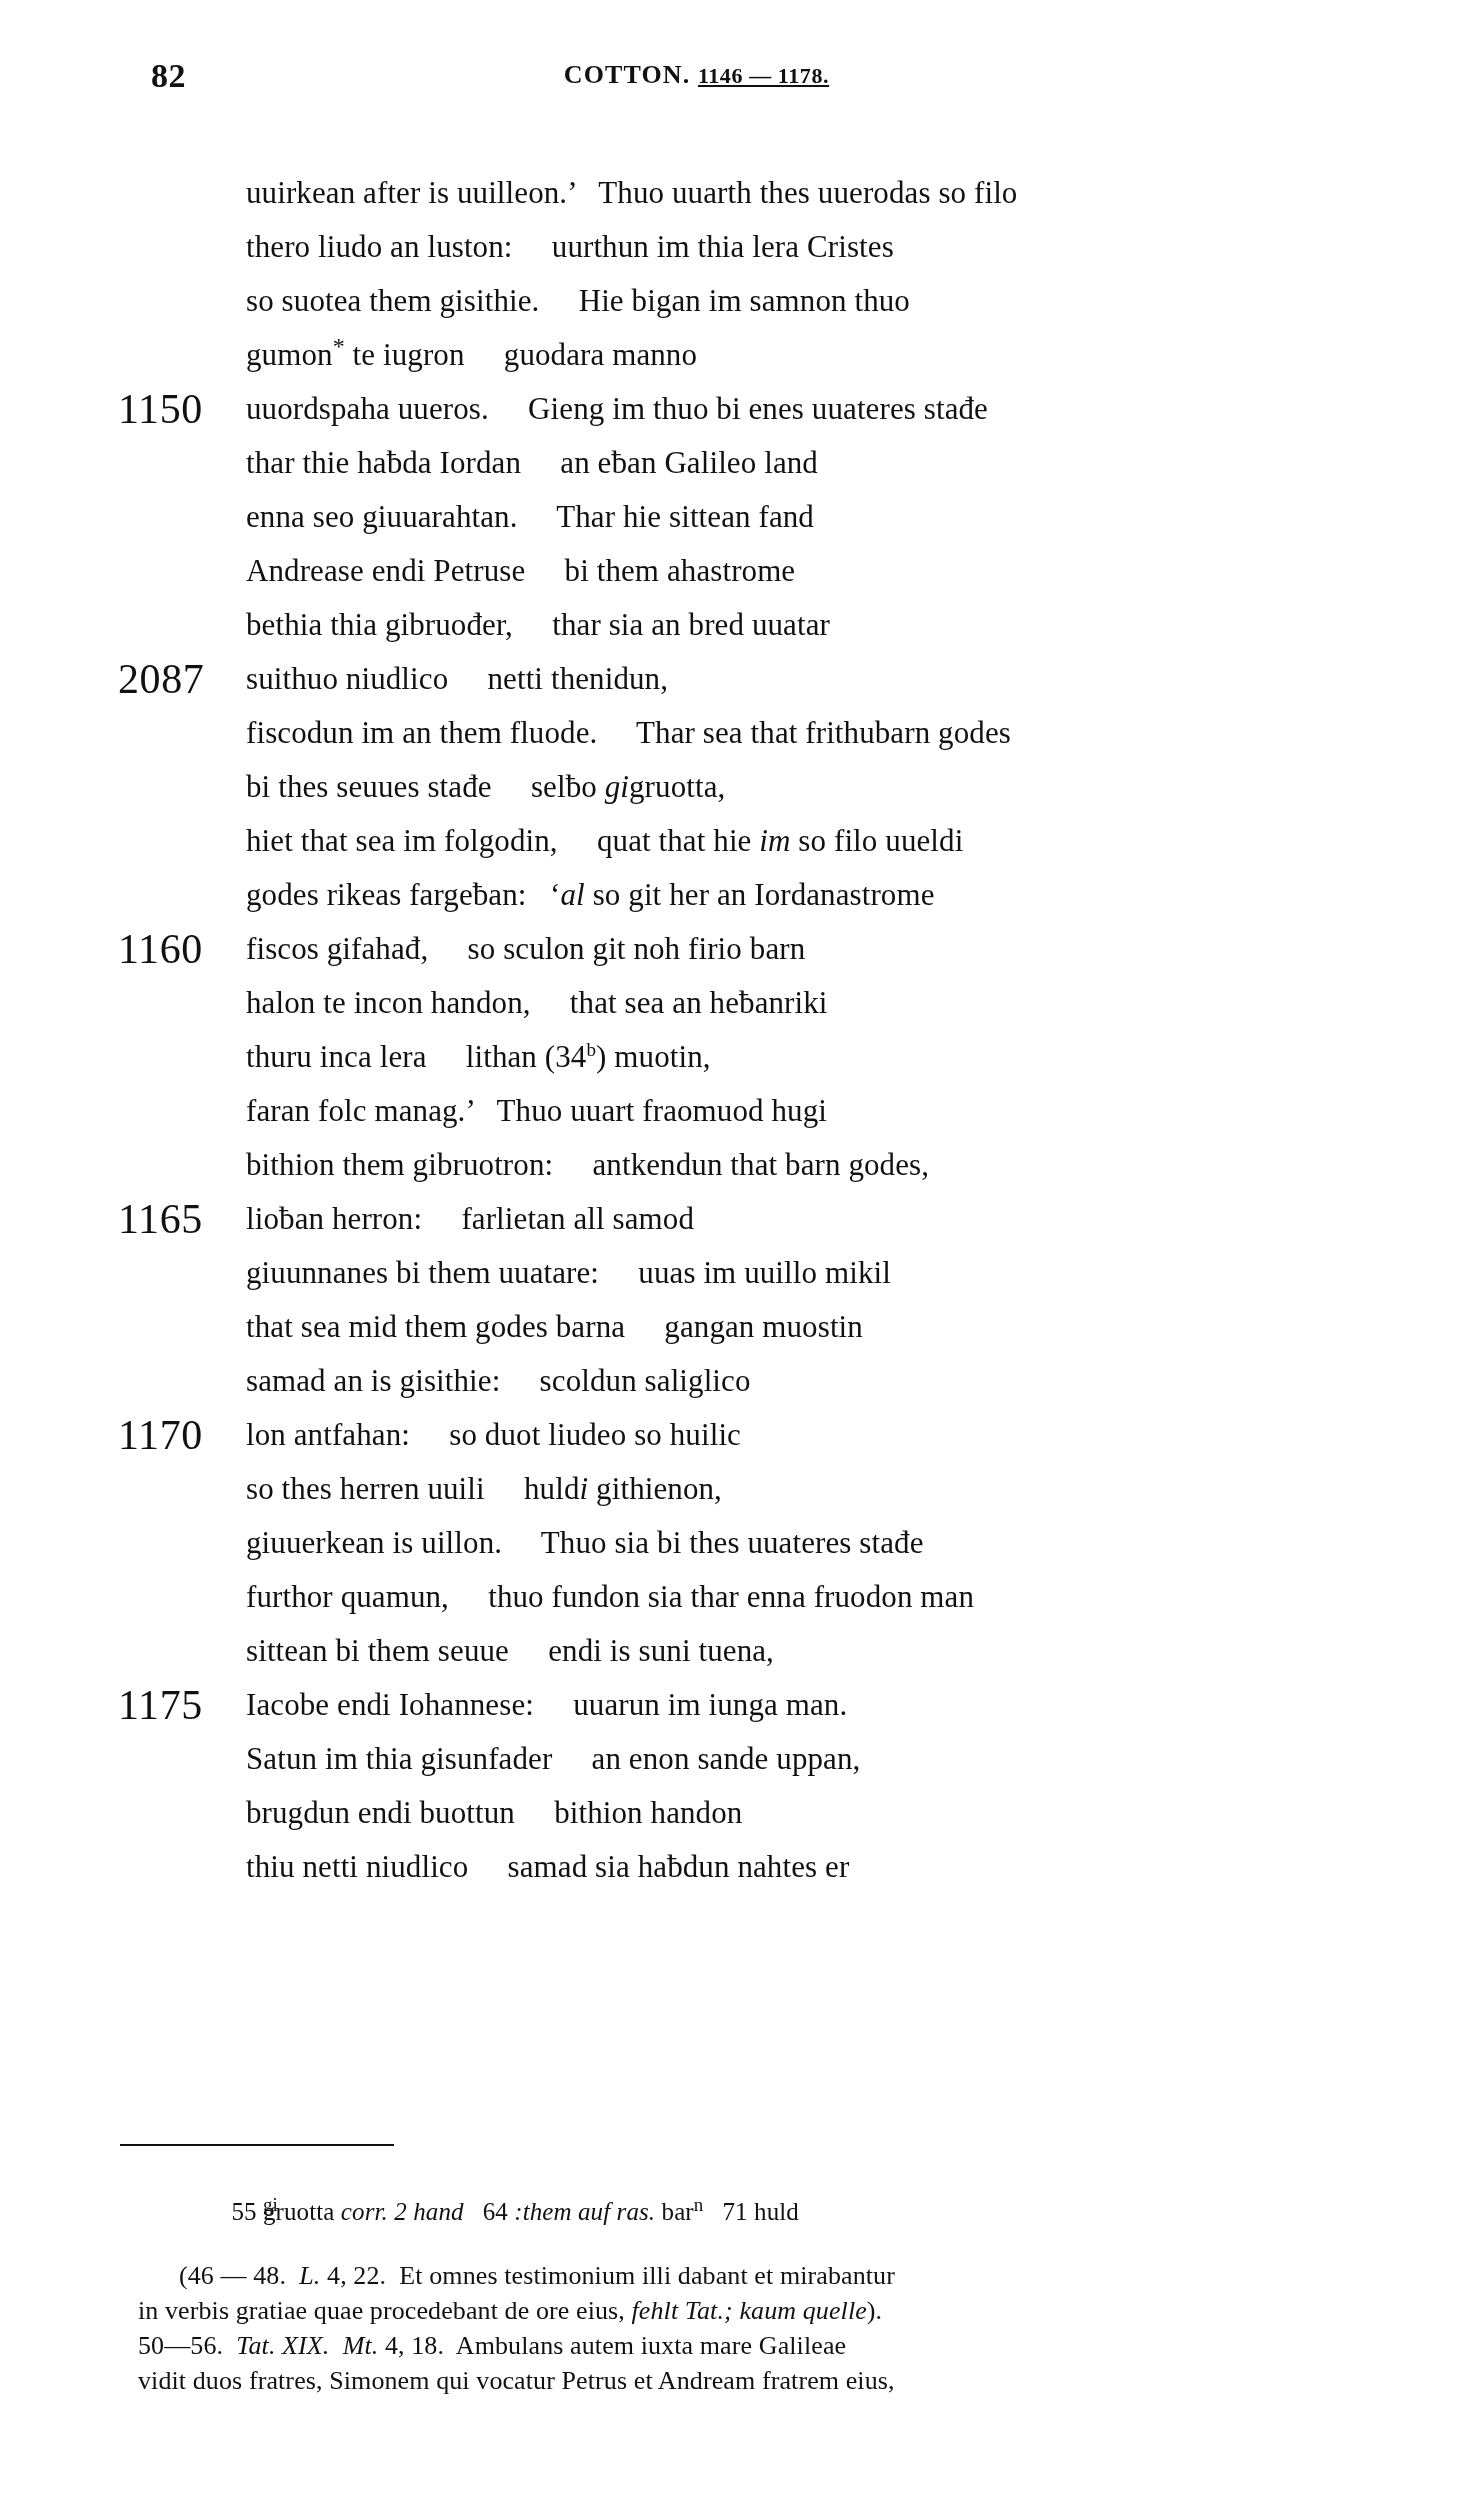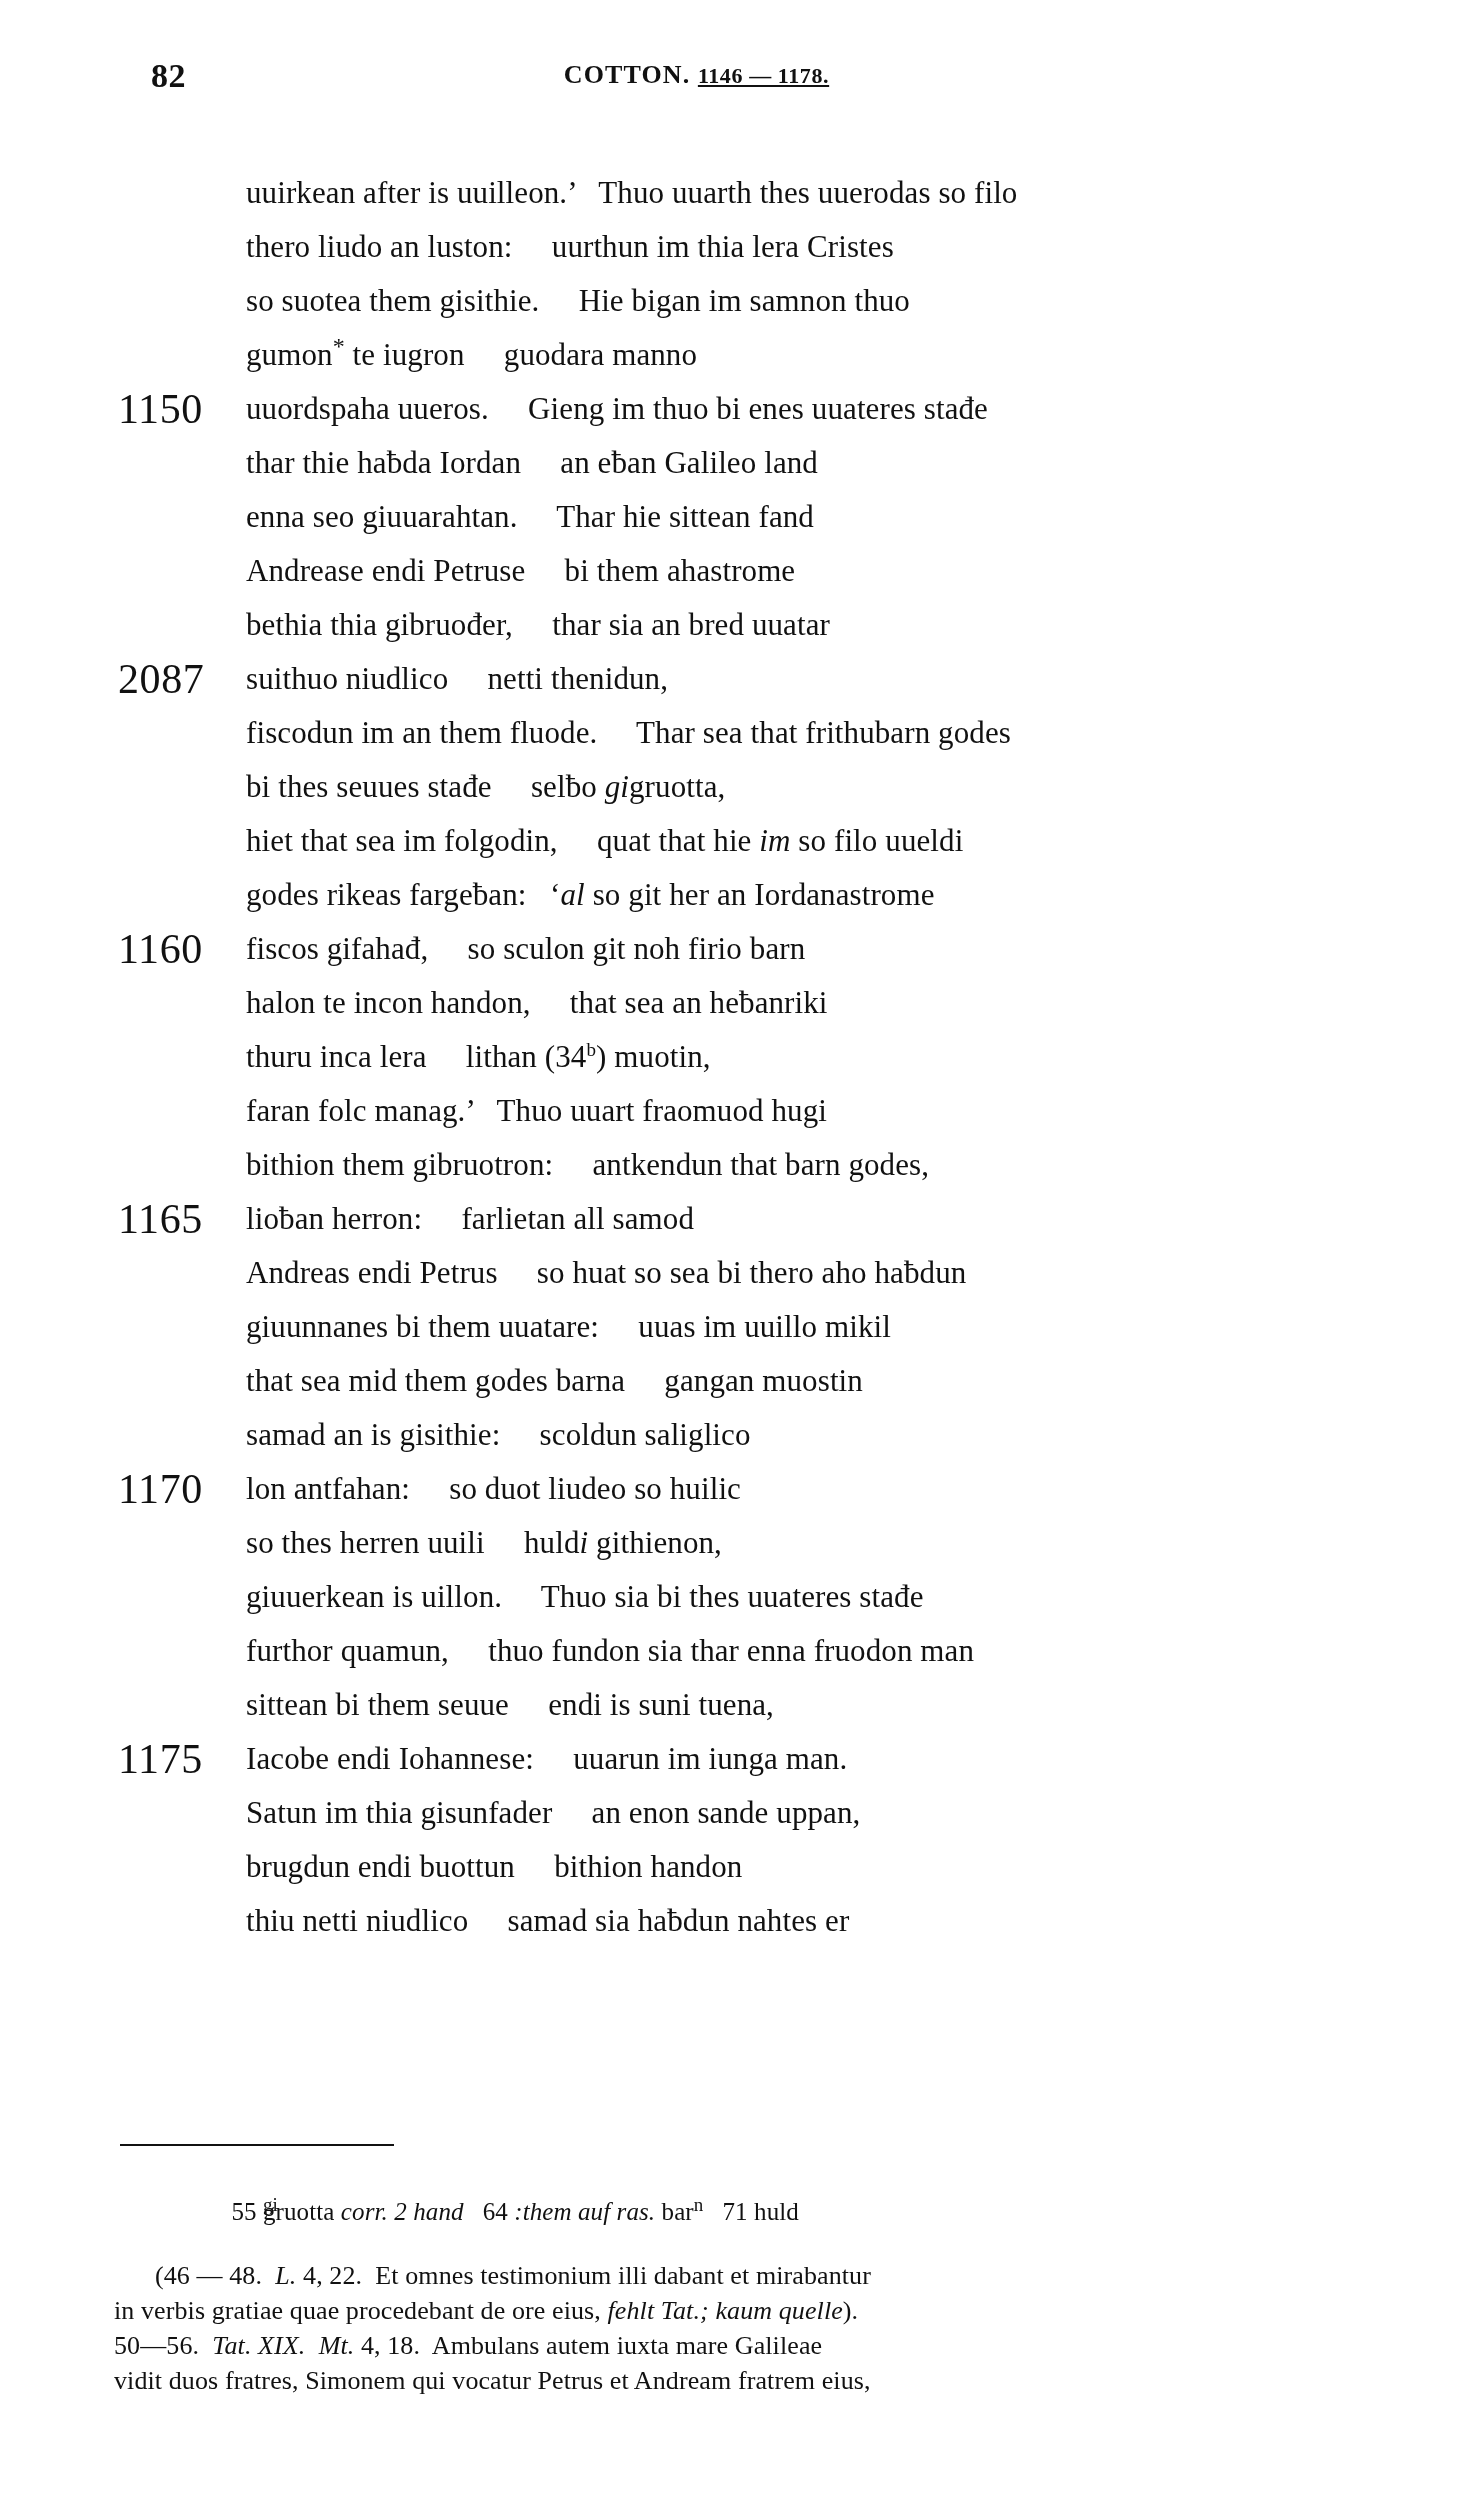--- a/index.html
+++ b/index.html
@@ -97,21 +97,21 @@
 
   
   .commentary {
     position:absolute;
     left:114px; top:2258px;
     width:1245px;
     font-size:26px;
     line-height:35px;
     letter-spacing:0.1px;
   }
-  .commentary .cl { white-space:pre; }
+  .commentary .cl { white-space:pre;margin-left:24px; }
   .commentary i { font-style:italic; }
   .cl1 { text-indent:0; padding-left:41px; }
 </style>
 </head>
 <body>
 
 <div class="page">
 
   <div class="runhead">
     <div class="folio">82</div>
@@ -134,21 +134,20 @@
       <div class="vline"><span class="vnum"></span><span class="vtext"><span>fiscodun im an them fluode.     Thar sea that frithubarn godes</span></span></div>
       <div class="vline"><span class="vnum"></span><span class="vtext"><span>bi thes seuues stađe     selƀo </span><i>gi</i><span>gruotta,</span></span></div>
       <div class="vline"><span class="vnum"></span><span class="vtext"><span>hiet that sea im folgodin,     quat that hie </span><i>im</i><span> so filo uueldi</span></span></div>
       <div class="vline"><span class="vnum"></span><span class="vtext"><span>godes rikeas fargeƀan:   ‘</span><i>al</i><span> so git her an Iordanastrome</span></span></div>
       <div class="vline"><span class="vnum">1160</span><span class="vtext"><span>fiscos gifahađ,     so sculon git noh firio barn</span></span></div>
       <div class="vline"><span class="vnum"></span><span class="vtext"><span>halon te incon handon,     that sea an heƀanriki</span></span></div>
       <div class="vline"><span class="vnum"></span><span class="vtext"><span>thuru inca lera     lithan (34</span><span class="sup">b</span><span>) muotin,</span></span></div>
       <div class="vline"><span class="vnum"></span><span class="vtext"><span>faran folc manag.’   Thuo uuart fraomuod hugi</span></span></div>
       <div class="vline"><span class="vnum"></span><span class="vtext"><span>bithion them gibruotron:     antkendun that barn godes,</span></span></div>
       <div class="vline"><span class="vnum">1165</span><span class="vtext"><span>lioƀan herron:     farlietan all samod</span></span></div>
-      <div class="vline"><span class="vnum"></span><span class="vtext"><span>Andreas endi Petrus     so huat so sea bi thero aho haƀdun</span></span></div>
       <div class="vline"><span class="vnum"></span><span class="vtext"><span>giuunnanes bi them uuatare:     uuas im uuillo mikil</span></span></div>
       <div class="vline"><span class="vnum"></span><span class="vtext"><span>that sea mid them godes barna     gangan muostin</span></span></div>
       <div class="vline"><span class="vnum"></span><span class="vtext"><span>samad an is gisithie:     scoldun saliglico</span></span></div>
       <div class="vline"><span class="vnum">1170</span><span class="vtext"><span>lon antfahan:     so duot liudeo so huilic</span></span></div>
       <div class="vline"><span class="vnum"></span><span class="vtext"><span>so thes herren uuili     huld</span><i>i</i><span> githienon,</span></span></div>
       <div class="vline"><span class="vnum"></span><span class="vtext"><span>giuuerkean is uillon.     Thuo sia bi thes uuateres stađe</span></span></div>
       <div class="vline"><span class="vnum"></span><span class="vtext"><span>furthor quamun,     thuo fundon sia thar enna fruodon man</span></span></div>
       <div class="vline"><span class="vnum"></span><span class="vtext"><span>sittean bi them seuue     endi is suni tuena,</span></span></div>
       <div class="vline"><span class="vnum">1175</span><span class="vtext"><span>Iacobe endi Iohannese:     uuarun im iunga man.</span></span></div>
       <div class="vline"><span class="vnum"></span><span class="vtext"><span>Satun im thia gisunfader     an enon sande uppan,</span></span></div>

